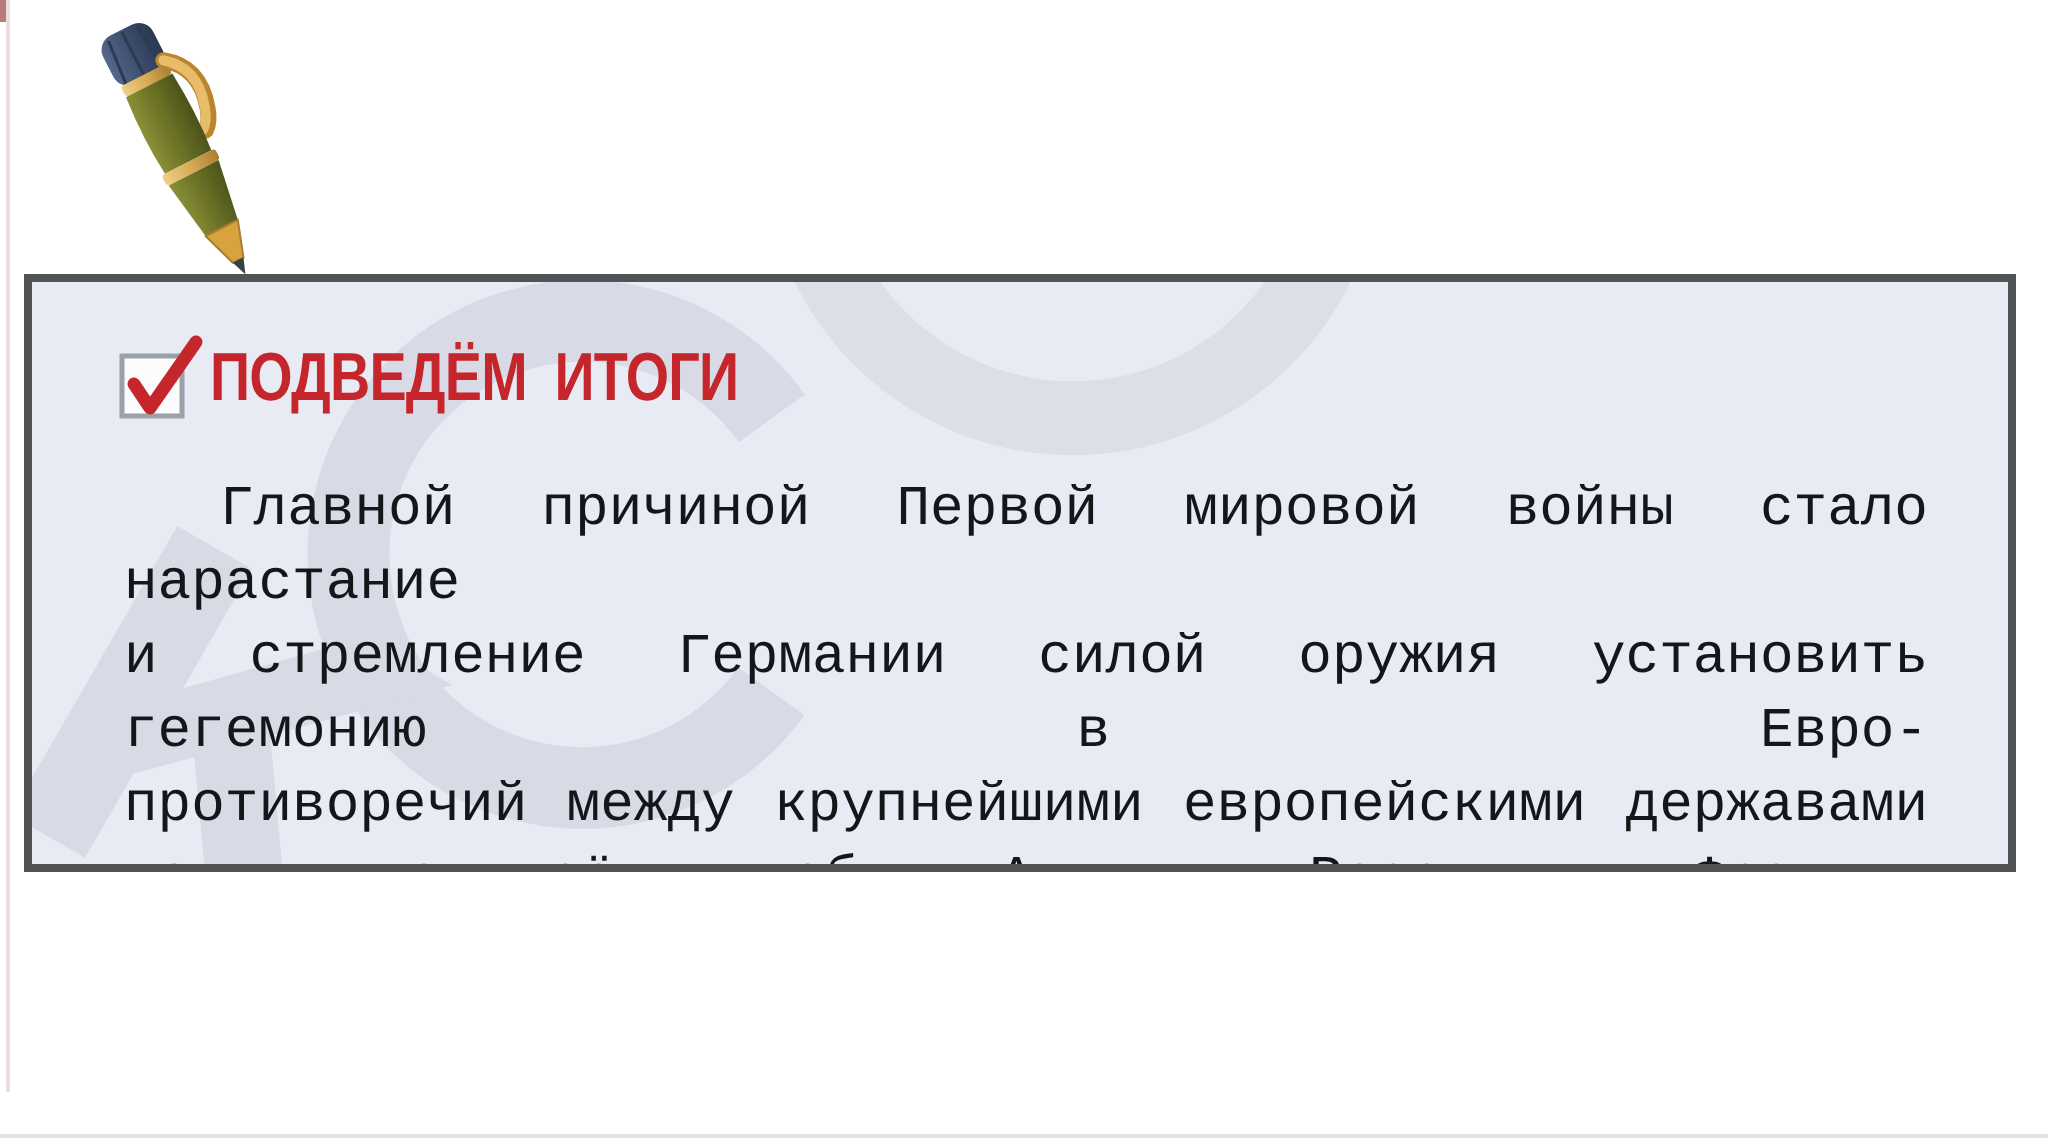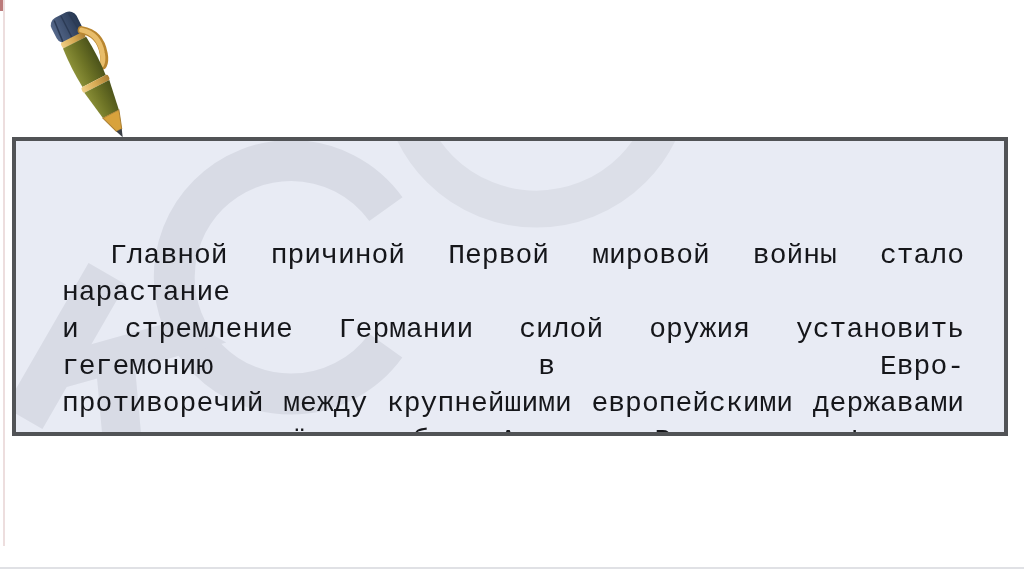--- a/index.html
+++ b/index.html
@@ -115,20 +115,27 @@
 </svg>
 
 <div class="summary-box">
 
   <svg class="watermark" viewBox="0 0 996 299" aria-hidden="true">
     <circle cx="273" cy="140" r="120" fill="none" stroke="#d8dbe5" stroke-width="42" stroke-dasharray="604 150" stroke-dashoffset="679"></circle>
     <circle cx="525" cy="-70" r="140" fill="none" stroke="#dcdfe8" stroke-width="38"></circle>
     <text x="-5" y="315" transform="rotate(30 75 225)" font-family="DejaVu Sans, sans-serif" font-weight="bold" font-size="235" fill="#d8dbe5">К</text>
   </svg>
 
+  <div class="heading-row">
+    <svg class="checkbox" viewBox="0 0 46 46" aria-hidden="true">
+      <rect x="3" y="13" width="30" height="30" fill="#fcfcfd" stroke="#9aa1ab" stroke-width="2.5"></rect>
+      <path d="M9,27 L17,39 L40,6" fill="none" stroke="#c5262c" stroke-width="6.5" stroke-linecap="round" stroke-linejoin="round"></path>
+    </svg>
+    <div class="heading-text">ПОДВЕДЁМ ИТОГИ</div>
+  </div>
 
   <div class="summary-paragraph">
     <div class="line just indent">Главной причиной Первой мировой войны стало нарастание</div>
     <div class="line just">и стремление Германии силой оружия установить гегемонию в Евро-</div>
     <div class="line just">противоречий между крупнейшими европейскими державами</div>
     <div class="line just">пе и во всём чтобы. Англия, Россия и Франция объединили усилия,</div>
     <div class="line lastline">чтобы этого не допустить.</div>
   </div>
 </div>
 

